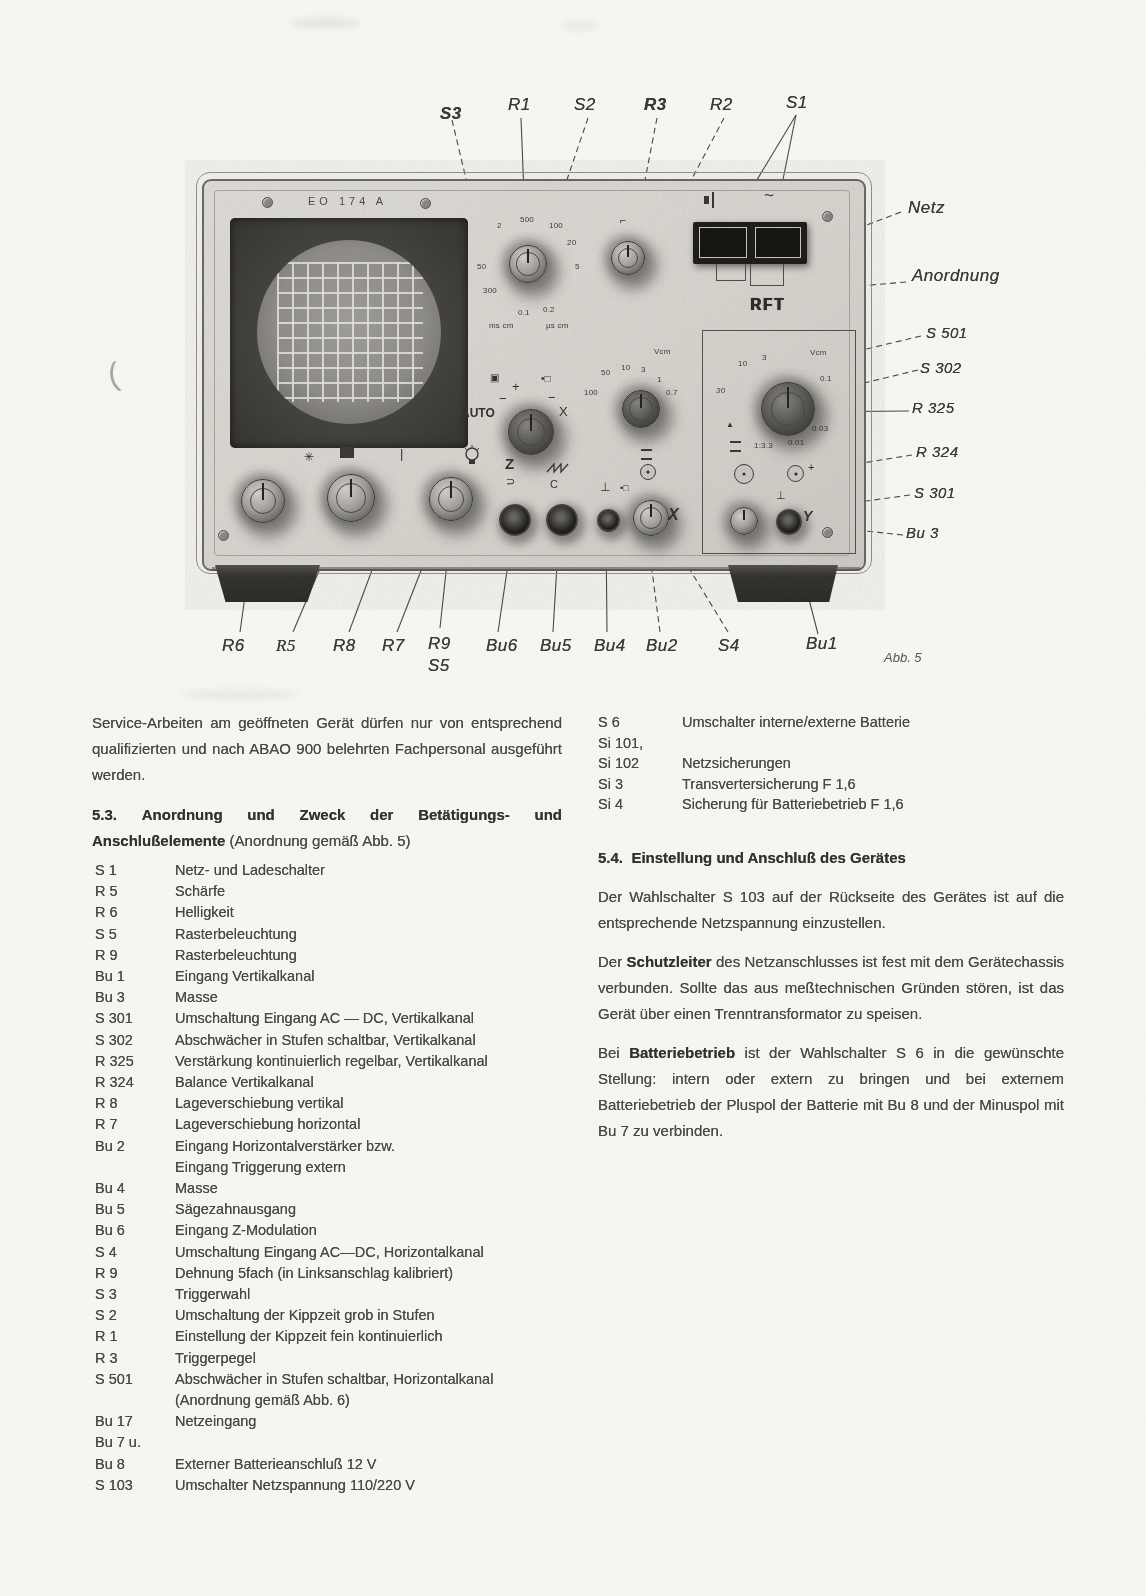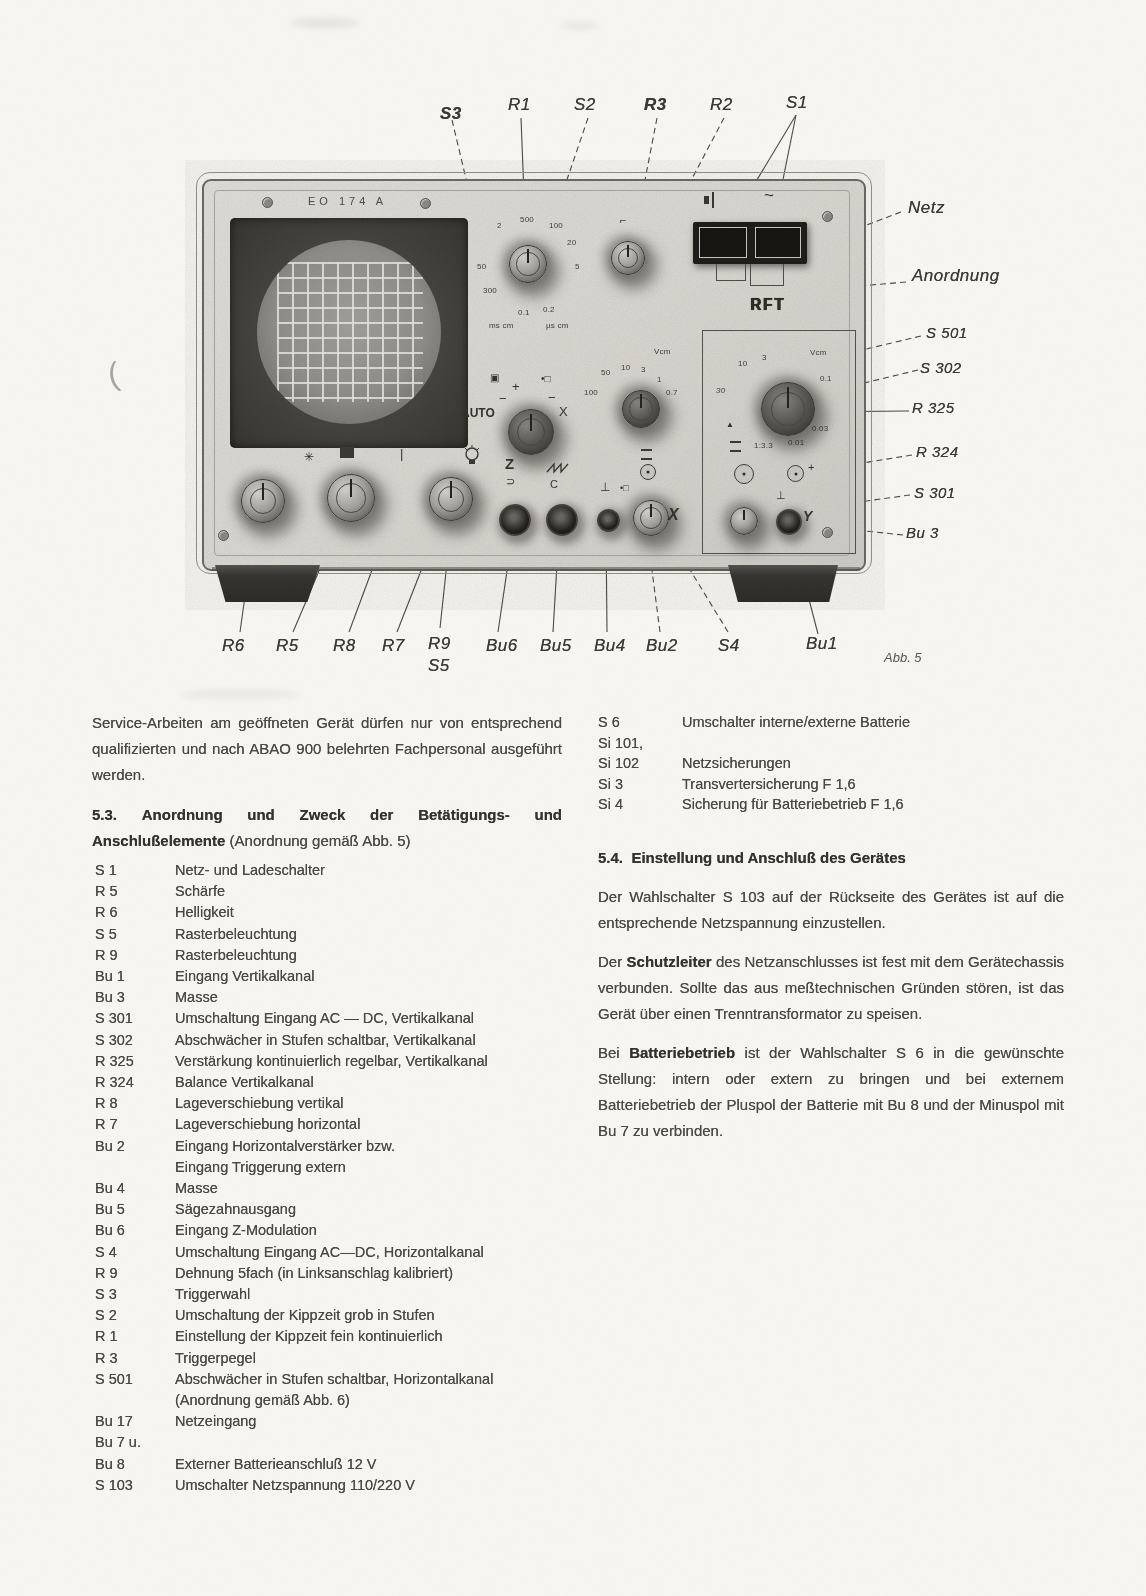--- a/index.html
+++ b/index.html
@@ -128,21 +128,21 @@
     <span class="lbl" style="left:908px;top:198px;">Netz</span>
     <span class="lbl" style="left:912px;top:266px;">Anordnung</span>
     <span class="lbl small" style="left:926px;top:324px;">S 501</span>
     <span class="lbl small" style="left:920px;top:359px;">S 302</span>
     <span class="lbl small" style="left:912px;top:399px;">R 325</span>
     <span class="lbl small" style="left:916px;top:443px;">R 324</span>
     <span class="lbl small" style="left:914px;top:484px;">S 301</span>
     <span class="lbl small" style="left:906px;top:524px;">Bu 3</span>
 
     <span class="lbl" style="left:222px;top:636px;">R6</span>
-    <span class="lbl" style="left:276px;top:636px;">R5</span>
+    <span class="lbl" style="left:276px;top:636px;font-family:Liberation Serif, serif;">R5</span>
     <span class="lbl" style="left:333px;top:636px;">R8</span>
     <span class="lbl" style="left:382px;top:636px;">R7</span>
     <span class="lbl" style="left:428px;top:634px;">R9</span>
     <span class="lbl" style="left:428px;top:656px;">S5</span>
     <span class="lbl" style="left:486px;top:636px;">Bu6</span>
     <span class="lbl" style="left:540px;top:636px;">Bu5</span>
     <span class="lbl" style="left:594px;top:636px;">Bu4</span>
     <span class="lbl" style="left:646px;top:636px;">Bu2</span>
     <span class="lbl" style="left:718px;top:636px;">S4</span>
     <span class="lbl" style="left:806px;top:634px;">Bu1</span>

